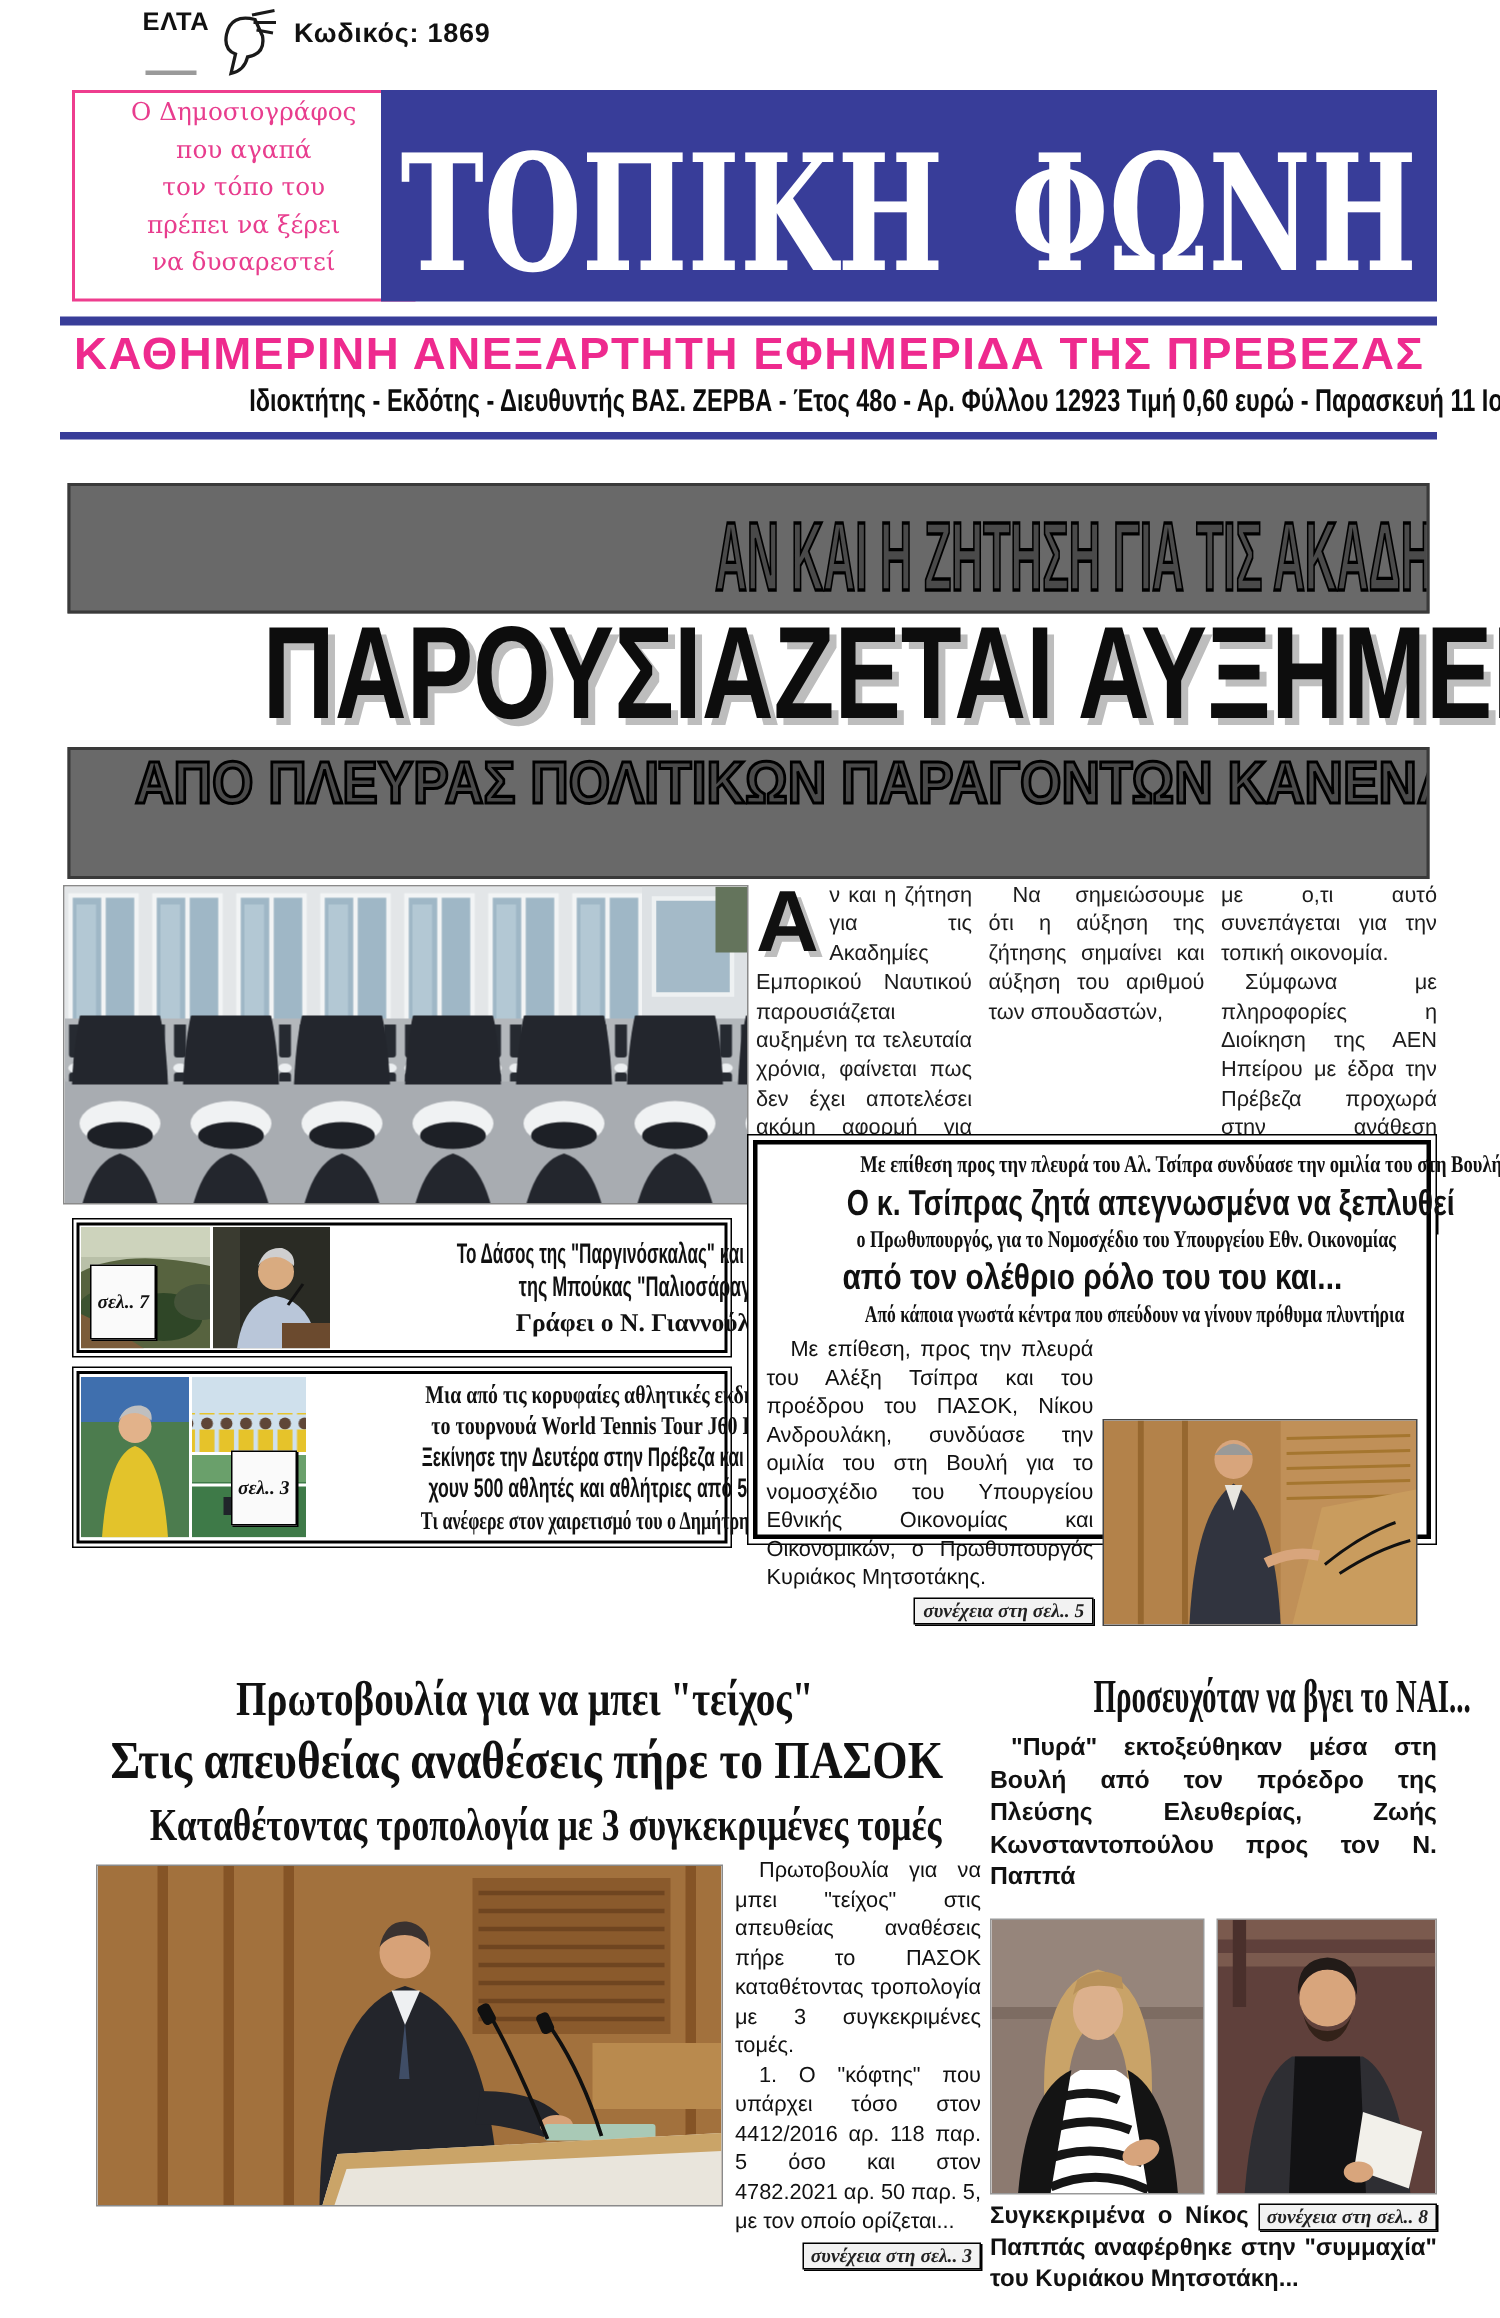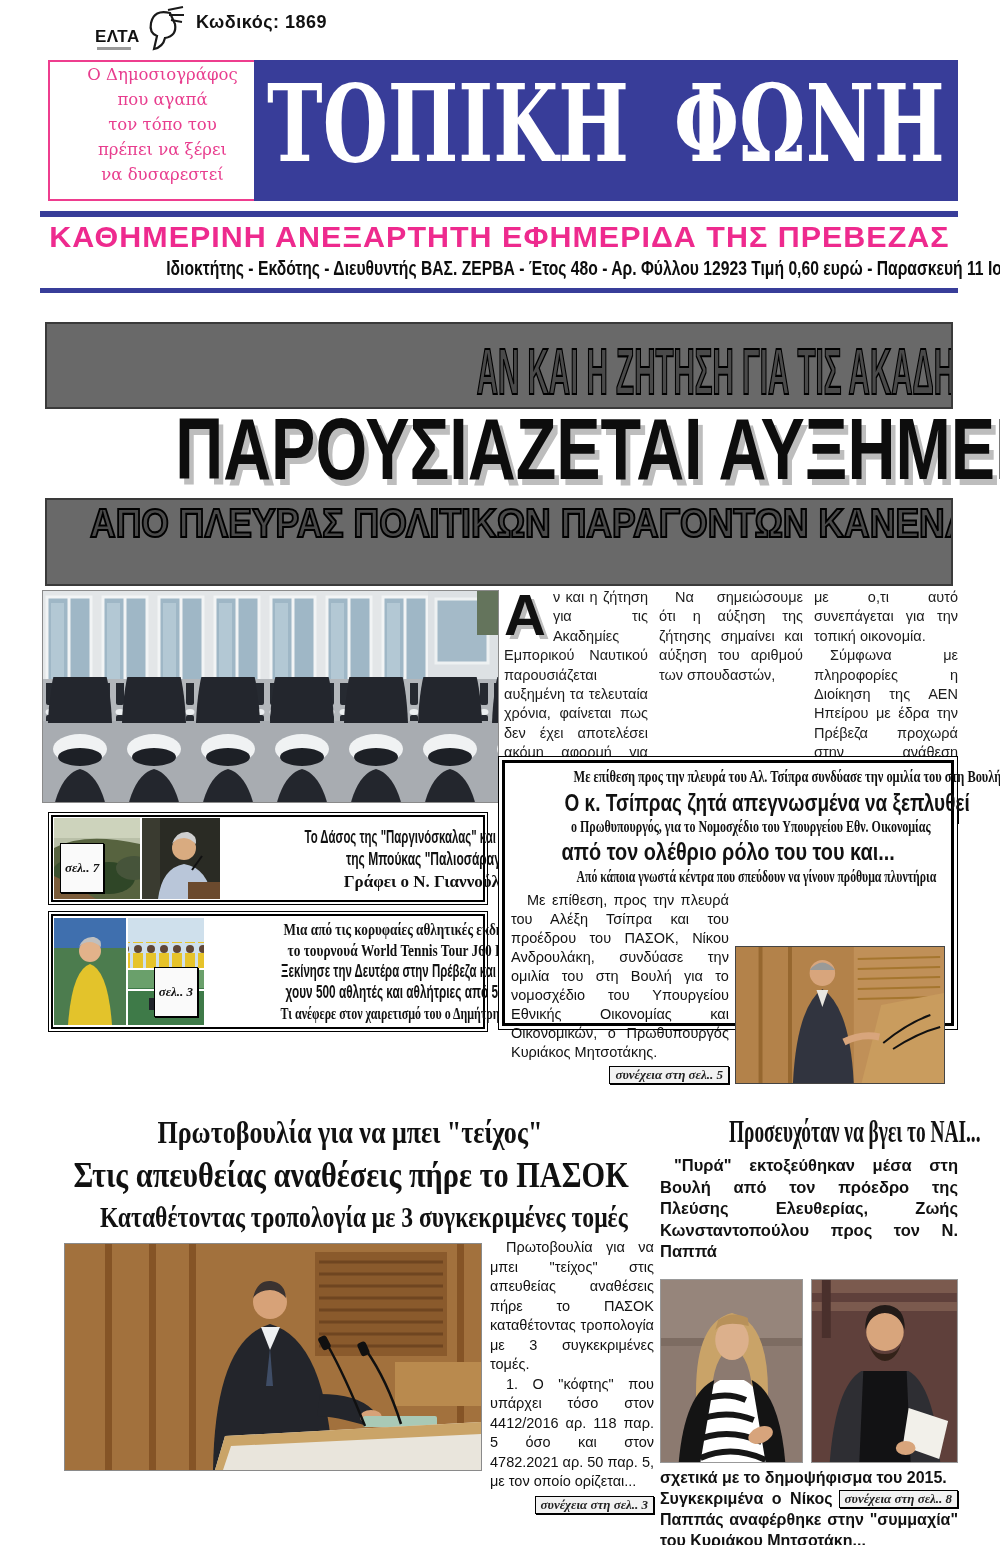--- a/index.html
+++ b/index.html
@@ -2,30 +2,30 @@
 <html><head>
 <meta charset="utf-8">
 <style>
   html,body{margin:0;padding:0;background:#ffffff;}
   .page{position:relative;width:1000px;height:1545px;background:#ffffff;overflow:hidden;
         font-family:"Liberation Sans",sans-serif;color:#111;}
   .abs{position:absolute;}
 
   
   .elta{left:95px;top:5px;display:flex;align-items:flex-start;gap:2px;}
-  .elta-txt{font:bold 17px "Liberation Sans",sans-serif;letter-spacing:.5px;margin-top:22px;}
+  .elta-txt{font:bold 17px "Liberation Sans",sans-serif;letter-spacing:.5px;}
   .elta-sub{position:absolute;left:2px;top:42px;width:34px;height:3px;background:#9a9a9a;}
   .code{left:196px;top:12px;font:bold 18px "Liberation Sans",sans-serif;letter-spacing:.5px;}
 
   
   .motto{left:48px;top:60px;width:229px;height:141px;border:2px solid #ee3d8e;box-sizing:border-box;
          display:flex;flex-direction:column;justify-content:flex-start;align-items:center;
          font:16.5px/25px "DejaVu Serif",serif;color:#e83d8e;text-align:center;}
   .mast{left:254px;top:60px;width:704px;height:141px;background:#383d99;
-        display:flex;justify-content:center;overflow:visible;}
+        display:flex;align-items:center;justify-content:center;overflow:visible;}
   .mast-title{font:bold 86px "DejaVu Serif",serif;color:#ffffff;word-spacing:22px;}
   .rule{left:40px;width:918px;background:#383d99;}
   .r1{top:211px;height:6px;}
   .r2{top:288px;height:5px;}
   .subtitle-wrap{left:40px;top:220px;width:918px;text-align:center;}
   .subtitle{font:bold 30px "Liberation Sans",sans-serif;color:#ee2a8e;letter-spacing:1px;}
   .infoline-wrap{left:40px;top:256px;width:918px;text-align:center;}
   .infoline{font:bold 20px "Liberation Sans",sans-serif;color:#0d0d0d;}
 
   .fitline{display:inline-block;white-space:nowrap;transform-origin:50% 0;}
@@ -405,18 +405,17 @@
           <path d="M54 50 Q53 26 74 25 Q95 26 94 50 Q88 33 74 33 Q60 33 54 50 Z" fill="#221b18"></path>
           <path d="M56 56 Q60 80 74 81 Q88 80 92 56 Q90 74 74 74 Q58 74 56 56 Z" fill="#332219"></path>
           <path d="M18 182 Q24 106 50 91 L98 91 Q124 106 130 182 Z" fill="#2e2e33"></path>
           <path d="M52 91 L96 91 L100 182 L48 182 Z" fill="#121214"></path>
           <path d="M98 128 L138 141 L129 179 L92 166 Z" fill="#f2f0ea"></path>
           <ellipse cx="95" cy="168" rx="10" ry="7" fill="#d8a57c"></ellipse>
         </svg>
       </div>
     </div>
     <div class="nai-body">
-      <p>σχετικά με το δημοψήφισμα του 2015.</p>
       <p><span class="cont">συνέχεια στη σελ.. 8</span><span style="text-indent:14px;display:inline;">Συγκεκριμένα ο Νίκος Παππάς αναφέρθηκε στην "συμμαχία" του Κυριάκου Μητσοτάκη...</span></p>
     </div>
   </div>
 
 </div>
 
 </body></html>

